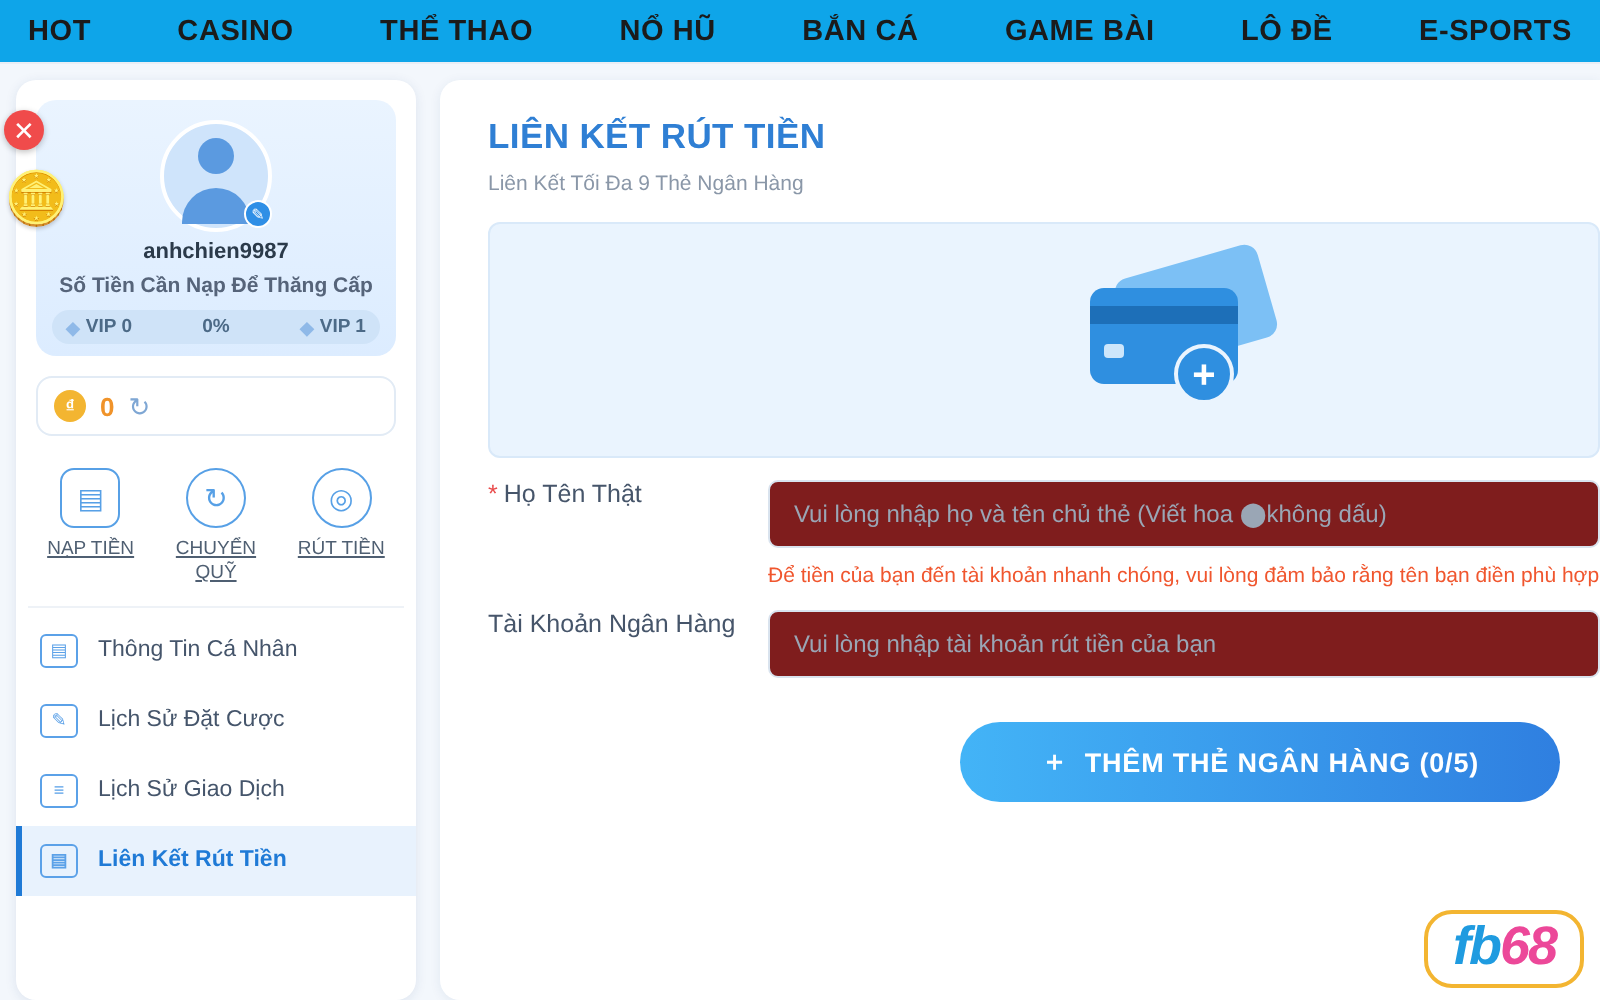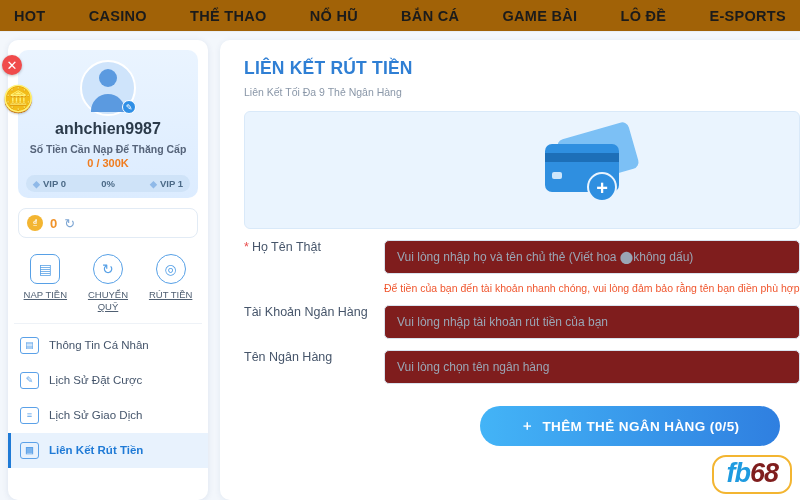--- a/index.html
+++ b/index.html
@@ -10,21 +10,21 @@
     font-family: "Liberation Sans", sans-serif;
     background: #ffffff;
   }
   #root { position: relative; width: 800px; height: 500px; overflow: hidden; background:#fff; }
 
   
   .topnav {
     position: absolute; top: 0; left: 0; width: 800px; height: 32px;
     display: flex; align-items: center; justify-content: space-between;
     padding: 0 14px;
-    background: #a16207;
+    background: #0ea5e9;
     border-bottom: 1px solid #e9eef5;
   }
   .topnav .item {
     font-size: 14.5px; font-weight: bold; color: #1b1b1b;
     letter-spacing: .3px; white-space: nowrap; cursor: pointer;
   }
 
   
   .page-bg {
     position: absolute; top: 32px; left: 0; width: 800px; height: 468px;
@@ -65,21 +65,21 @@
     background: #cfe4fb; border: 2px solid #ffffff;
     display: flex; align-items: flex-end; justify-content: center; overflow: hidden;
   }
   .avatar .head { width: 18px; height: 18px; border-radius: 50%; background:#5b9ae0; position:absolute; top:9px; left:19px;}
   .avatar .body { width: 34px; height: 18px; border-radius: 17px 17px 0 0; background:#5b9ae0; position:absolute; bottom:4px; left:11px;}
   .avatar-edit {
     position: absolute; right: 0px; bottom: 2px; width: 14px; height: 14px;
     border-radius: 50%; background: #2f8fe6; color: #fff; font-size: 8px;
     display: flex; align-items: center; justify-content: center; border: 1.5px solid #fff;
   }
-  .username { font-size: 16px; color: #2b3a4a; font-weight: bold; margin-bottom: 5px; }
+  .username { font-size: 11px; color: #2b3a4a; font-weight: bold; margin-bottom: 5px; }
   .upgrade-text { font-size: 10.5px; color: #56647a; font-weight: bold; }
   .upgrade-amount { font-size: 11px; color: #f07c1e; font-weight: bold; margin-top: 2px; }
   .vip-row {
     margin-top: 6px; display: flex; align-items: center; justify-content: space-between;
     background: #cfe3f8; border-radius: 9px; padding: 3px 7px;
     font-size: 9.5px; color: #5f7391;
   }
   .vip-chip { display: flex; align-items: center; gap: 3px; font-weight: bold; color:#4c6а87; color:#4c6a87;}
   .vip-diamond { color: #8fb9e8; font-size: 9px; }
   .vip-pct { font-weight: bold; color:#4c6a87; }
@@ -181,21 +181,21 @@
 
   
   .watermark {
     position: absolute; right: 8px; bottom: 6px; z-index: 40;
     font-size: 27px; font-weight: bold; font-style: italic;
     color: #1f9be0; letter-spacing: -1px;
     background: rgba(255,255,255,.75);
     border-radius: 14px; padding: 1px 12px 3px 12px;
     border: 2px solid #f3b531;
   }
-  .watermark .y { color: #7f1d1d; }
+  .watermark .y { color: #ec4899; }
 </style>
 </head>
 <body>
 
 <div id="root">
 
   <div class="topnav">
     <div class="item">HOT</div>
     <div class="item">CASINO</div>
     <div class="item">THỂ THAO</div>
@@ -213,21 +213,20 @@
     <div class="profile-card">
       <div class="avatar-wrap">
         <div class="avatar">
           <div class="head"></div>
             <div class="body"></div>
         </div>
         <div class="avatar-edit">✎</div>
       </div>
       <div class="username">anhchien9987</div>
       <div class="upgrade-text">Số Tiền Cần Nạp Để Thăng Cấp</div>
-      <div class="upgrade-amount">0 / 300K</div>
       <div class="vip-row">
         <div class="vip-chip">
           <span class="vip-diamond">◆</span>
           <span>VIP 0</span>
         </div>
         <div class="vip-pct">0%</div>
         <div class="vip-chip">
           <span class="vip-diamond">◆</span>
           <span>VIP 1</span>
         </div>
@@ -299,24 +298,20 @@
       </div>
       <div class="form-input">Vui lòng nhập họ và tên chủ thẻ (Viết hoa ⬤không dấu)</div>
     </div>
     <div class="warn-text">Để tiền của bạn đến tài khoản nhanh chóng, vui lòng đảm bảo rằng tên bạn điền phù hợp</div>
 
     <div class="form-row">
       <div class="form-label">Tài Khoản Ngân Hàng</div>
       <div class="form-input">Vui lòng nhập tài khoản rút tiền của bạn</div>
     </div>
 
-    <div class="form-row">
-      <div class="form-label">Tên Ngân Hàng</div>
-      <div class="form-input">Vui lòng chọn tên ngân hàng</div>
-    </div>
 
     <div class="submit-btn">
       <span>＋</span>
       <span>THÊM THẺ NGÂN HÀNG (0/5)</span>
     </div>
   </div>
 
   <div class="watermark">
     <span>fb</span><span class="y">68</span>
   </div>

